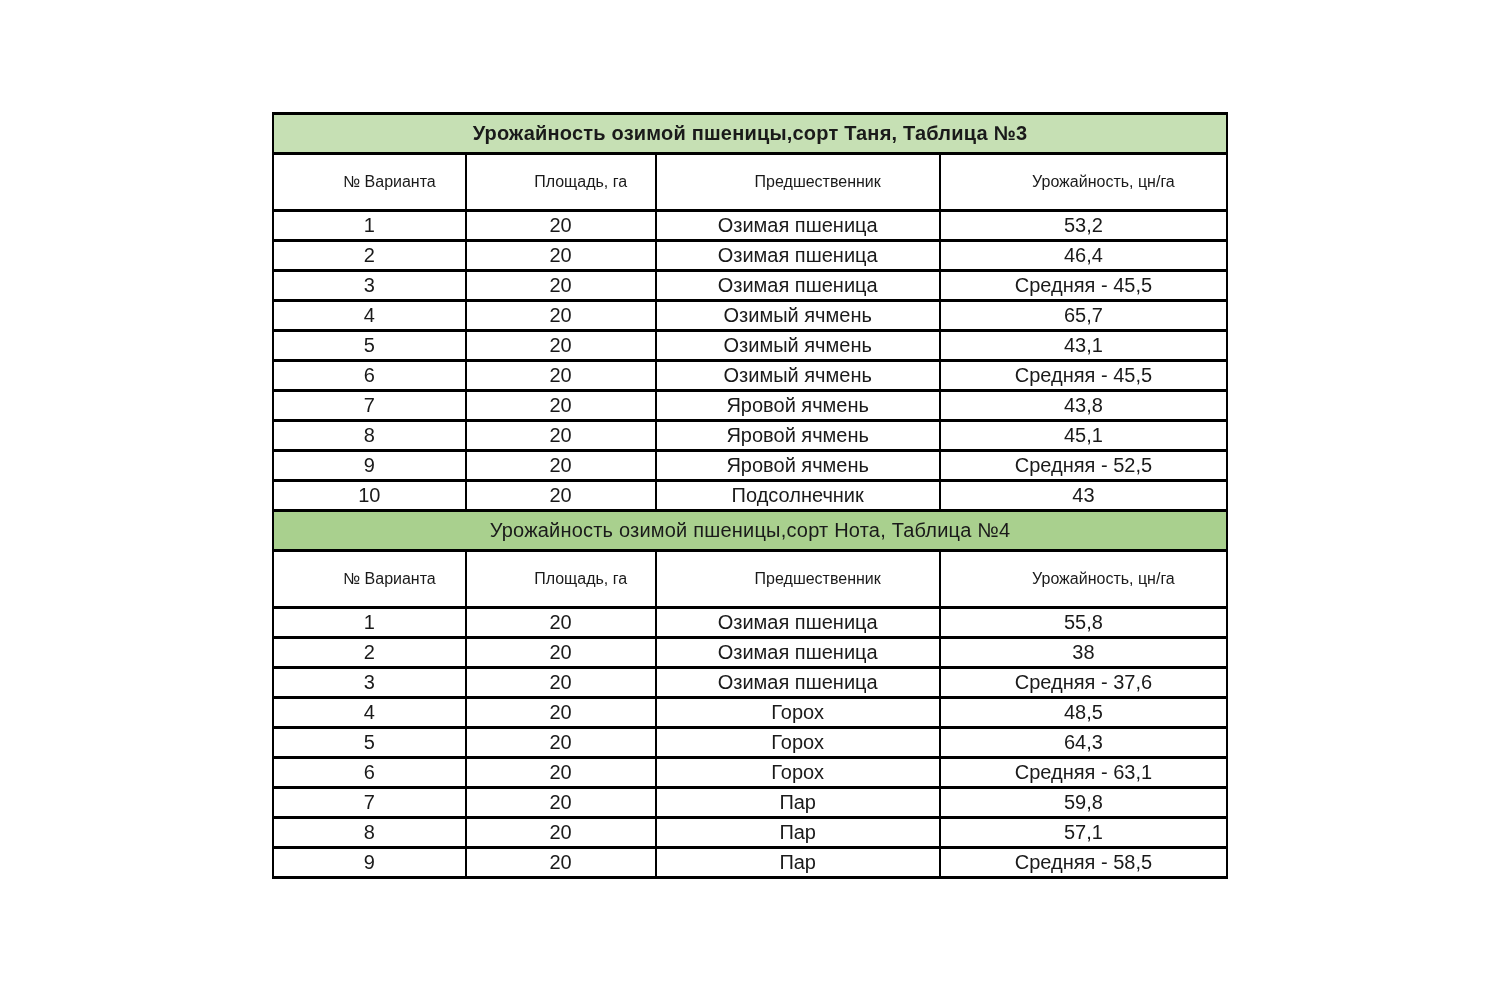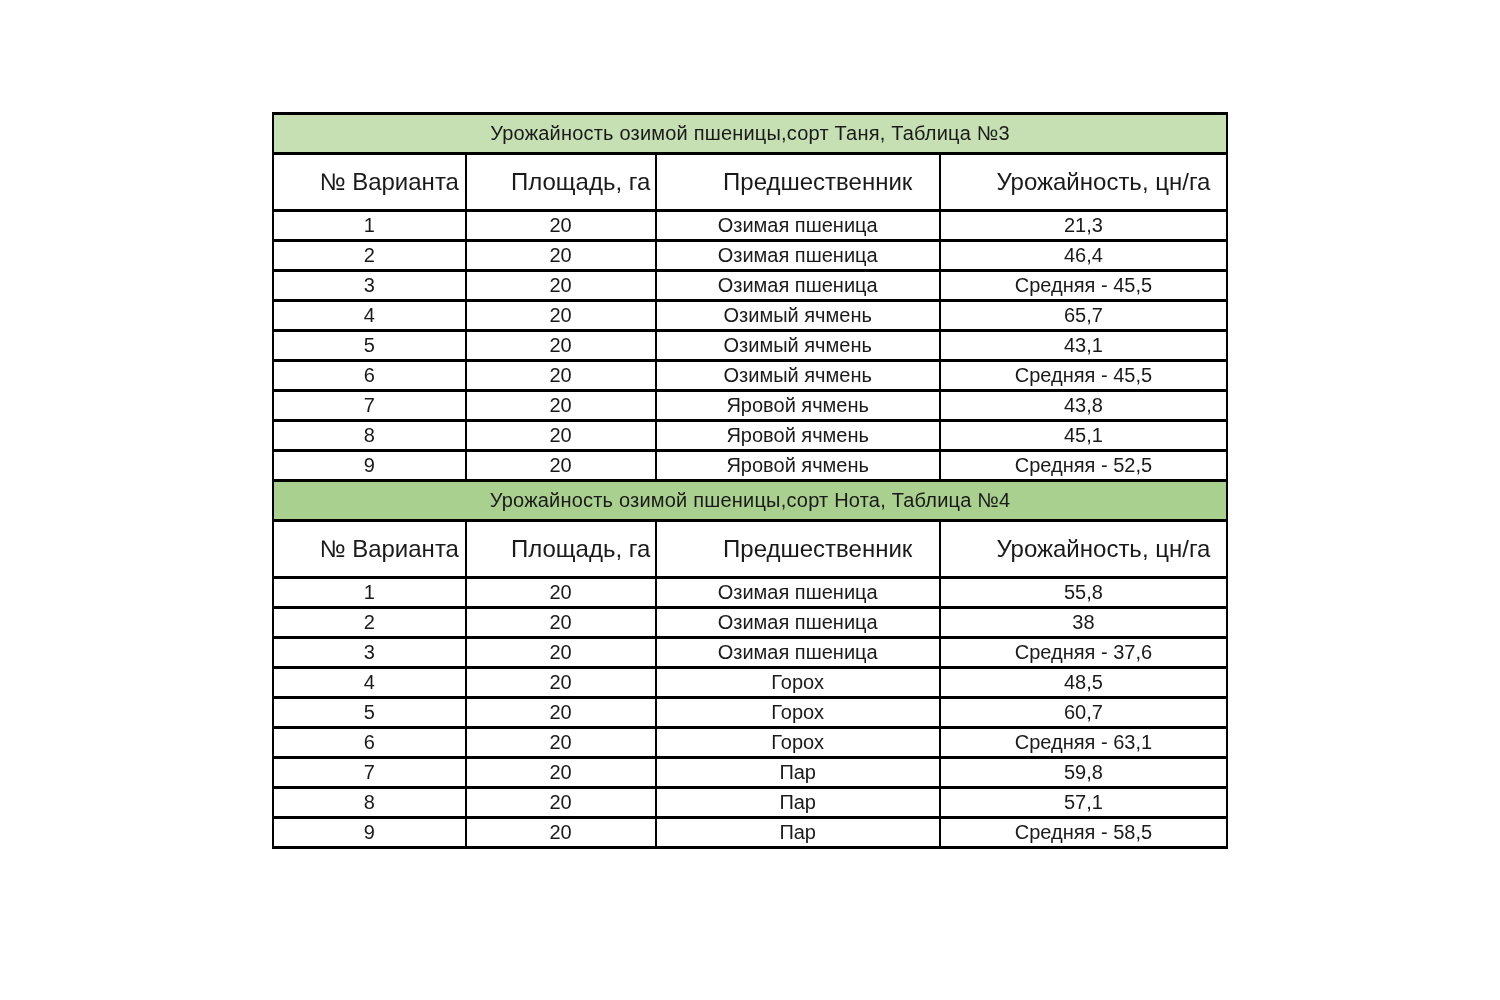--- a/index.html
+++ b/index.html
@@ -42,21 +42,21 @@
     overflow: hidden;
     white-space: nowrap;
   }
   th.title-cell {
     height: 37px;
     font-size: 20px;
     letter-spacing: 0.2px;
   }
   tr.colhead th {
     height: 54px;
-    font-size: 24px;
+    font-size: 16px;
     background: #ffffff;
     padding-left: 44px;
   }
   tbody td {
     height: 27px;
     font-size: 20px;
   }
 </style>
 </head>
 <body>
@@ -66,35 +66,35 @@
 
     <table class="yield-table">
       <colgroup>
         <col style="width:20.2%">
         <col style="width:19.9%">
         <col style="width:29.8%">
         <col style="width:30.1%">
       </colgroup>
       <thead>
         <tr>
-          <th colspan="4" class="title-cell" style="background-color: rgb(198, 224, 180);">Урожайность озимой пшеницы,сорт Таня, Таблица №3</th>
+          <th colspan="4" class="title-cell" style="background-color: rgb(198, 224, 180); font-weight: bold;">Урожайность озимой пшеницы,сорт Таня, Таблица №3</th>
         </tr>
         <tr class="colhead">
             <th>№ Варианта</th>
             <th>Площадь, га</th>
             <th>Предшественник</th>
             <th>Урожайность, цн/га</th>
           </tr>
       </thead>
       <tbody>
           <tr>
             <td>1</td>
             <td>20</td>
             <td>Озимая пшеница</td>
-            <td>21,3</td>
+            <td>53,2</td>
           </tr>
           <tr>
             <td>2</td>
             <td>20</td>
             <td>Озимая пшеница</td>
             <td>46,4</td>
           </tr>
           <tr>
             <td>3</td>
             <td>20</td>
@@ -129,20 +129,26 @@
             <td>8</td>
             <td>20</td>
             <td>Яровой ячмень</td>
             <td>45,1</td>
           </tr>
           <tr>
             <td>9</td>
             <td>20</td>
             <td>Яровой ячмень</td>
             <td>Средняя - 52,5</td>
+          </tr>
+          <tr>
+            <td>10</td>
+            <td>20</td>
+            <td>Подсолнечник</td>
+            <td>43</td>
           </tr>
         </tbody>
     </table>
 
     <table class="yield-table second">
       <colgroup>
         <col style="width:20.2%">
         <col style="width:19.9%">
         <col style="width:29.8%">
         <col style="width:30.1%">
@@ -180,21 +186,21 @@
           <tr>
             <td>4</td>
             <td>20</td>
             <td>Горох</td>
             <td>48,5</td>
           </tr>
           <tr>
             <td>5</td>
             <td>20</td>
             <td>Горох</td>
-            <td>60,7</td>
+            <td>64,3</td>
           </tr>
           <tr>
             <td>6</td>
             <td>20</td>
             <td>Горох</td>
             <td>Средняя - 63,1</td>
           </tr>
           <tr>
             <td>7</td>
             <td>20</td>

